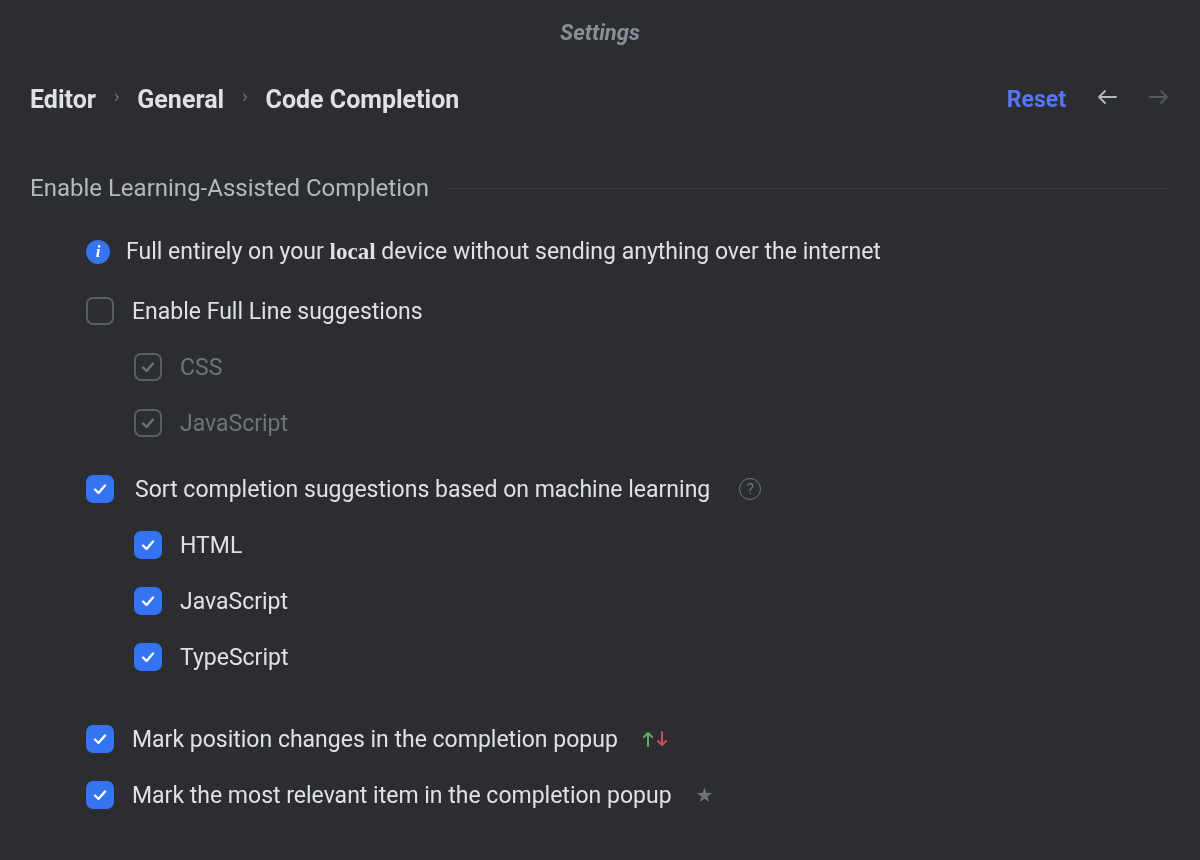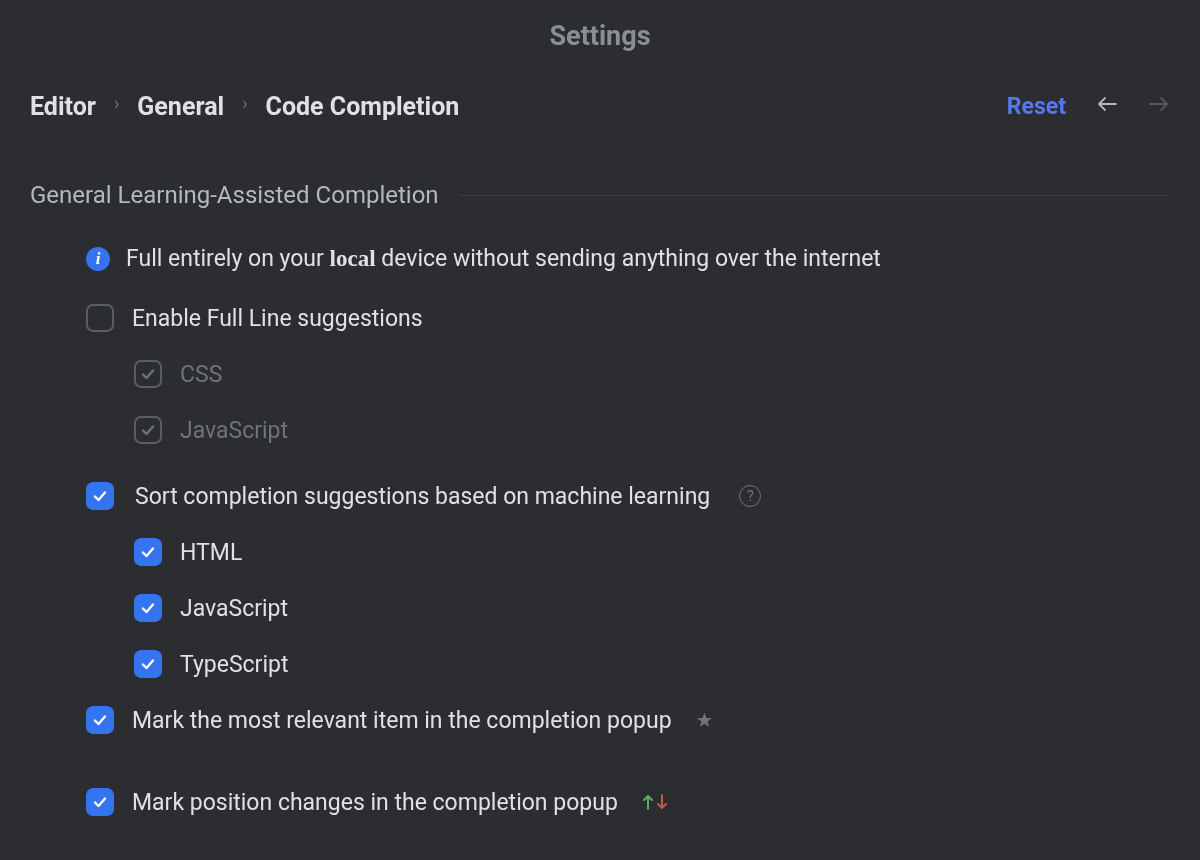--- a/index.html
+++ b/index.html
@@ -10,22 +10,23 @@
     font-size: 22px;
     width: 1200px;
     height: 860px;
     overflow: hidden;
     position: relative;
   }
   .header-title {
     text-align: center;
     color: #8a8e96;
     font-weight: 700;
-    font-size: 27px;
+    font-size: 22px;
     padding-top: 20px;
+    font-style: italic;
   }
   .top-bar {
     display: flex;
     align-items: center;
     justify-content: space-between;
     padding: 40px 30px 10px 30px;
   }
   .breadcrumb {
     display: flex;
     gap: 18px;
@@ -185,21 +186,21 @@
     <span class="nav-arrow">
       <svg width="22" height="16" viewBox="0 0 22 16">
           <path d="M13 2 L19 8 L13 14 M19 8 H2" stroke="#55585e" stroke-width="1.8" fill="none" stroke-linecap="round" stroke-linejoin="round"></path>
         </svg>
     </span>
   </div>
 </div>
 
 <div class="section">
   <div class="section-header">
-    <span class="section-title">General Learning-Assisted Completion</span>
+    <span class="section-title">Enable Learning-Assisted Completion</span>
     <div class="section-line"></div>
   </div>
 
   <div class="info-row">
     <span class="info-icon">i</span>
     <span>
       <span>Full entirely on your </span><b>local</b><span> device without sending anything over the internet</span>
     </span>
   </div>
 
@@ -258,41 +259,41 @@
 
     <div class="row indent">
       <span class="cbx checked">
         <svg width="16" height="16" viewBox="0 0 16 16">
             <path d="M3 8.5 L6.5 12 L13 4.5" stroke="#ffffff" stroke-width="2.4" fill="none" stroke-linecap="round" stroke-linejoin="round"></path>
           </svg>
       </span>
       <span>TypeScript</span>
     </div>
 
-    <div class="row">
-      <span class="cbx checked">
-        <svg width="16" height="16" viewBox="0 0 16 16">
-            <path d="M3 8.5 L6.5 12 L13 4.5" stroke="#ffffff" stroke-width="2.4" fill="none" stroke-linecap="round" stroke-linejoin="round"></path>
-          </svg>
-      </span>
-      <span>Mark the most relevant item in the completion popup</span>
-      <span class="star-icon">★</span>
-    </div>
-
     <div class="row spaced-above">
       <span class="cbx checked">
         <svg width="16" height="16" viewBox="0 0 16 16">
             <path d="M3 8.5 L6.5 12 L13 4.5" stroke="#ffffff" stroke-width="2.4" fill="none" stroke-linecap="round" stroke-linejoin="round"></path>
           </svg>
       </span>
       <span>Mark position changes in the completion popup</span>
       <span class="pos-icons">
         <svg width="12" height="18" viewBox="0 0 12 18">
             <path d="M6 16 V3 M2 7 L6 3 L10 7" stroke="#5fad65" stroke-width="2" fill="none" stroke-linecap="round" stroke-linejoin="round"></path>
           </svg>
         <svg width="12" height="18" viewBox="0 0 12 18">
             <path d="M6 2 V15 M2 11 L6 15 L10 11" stroke="#c75450" stroke-width="2" fill="none" stroke-linecap="round" stroke-linejoin="round"></path>
           </svg>
       </span>
     </div>
 
+    <div class="row">
+      <span class="cbx checked">
+        <svg width="16" height="16" viewBox="0 0 16 16">
+            <path d="M3 8.5 L6.5 12 L13 4.5" stroke="#ffffff" stroke-width="2.4" fill="none" stroke-linecap="round" stroke-linejoin="round"></path>
+          </svg>
+      </span>
+      <span>Mark the most relevant item in the completion popup</span>
+      <span class="star-icon">★</span>
+    </div>
+
   </div>
 </div>
 
 </body></html>

